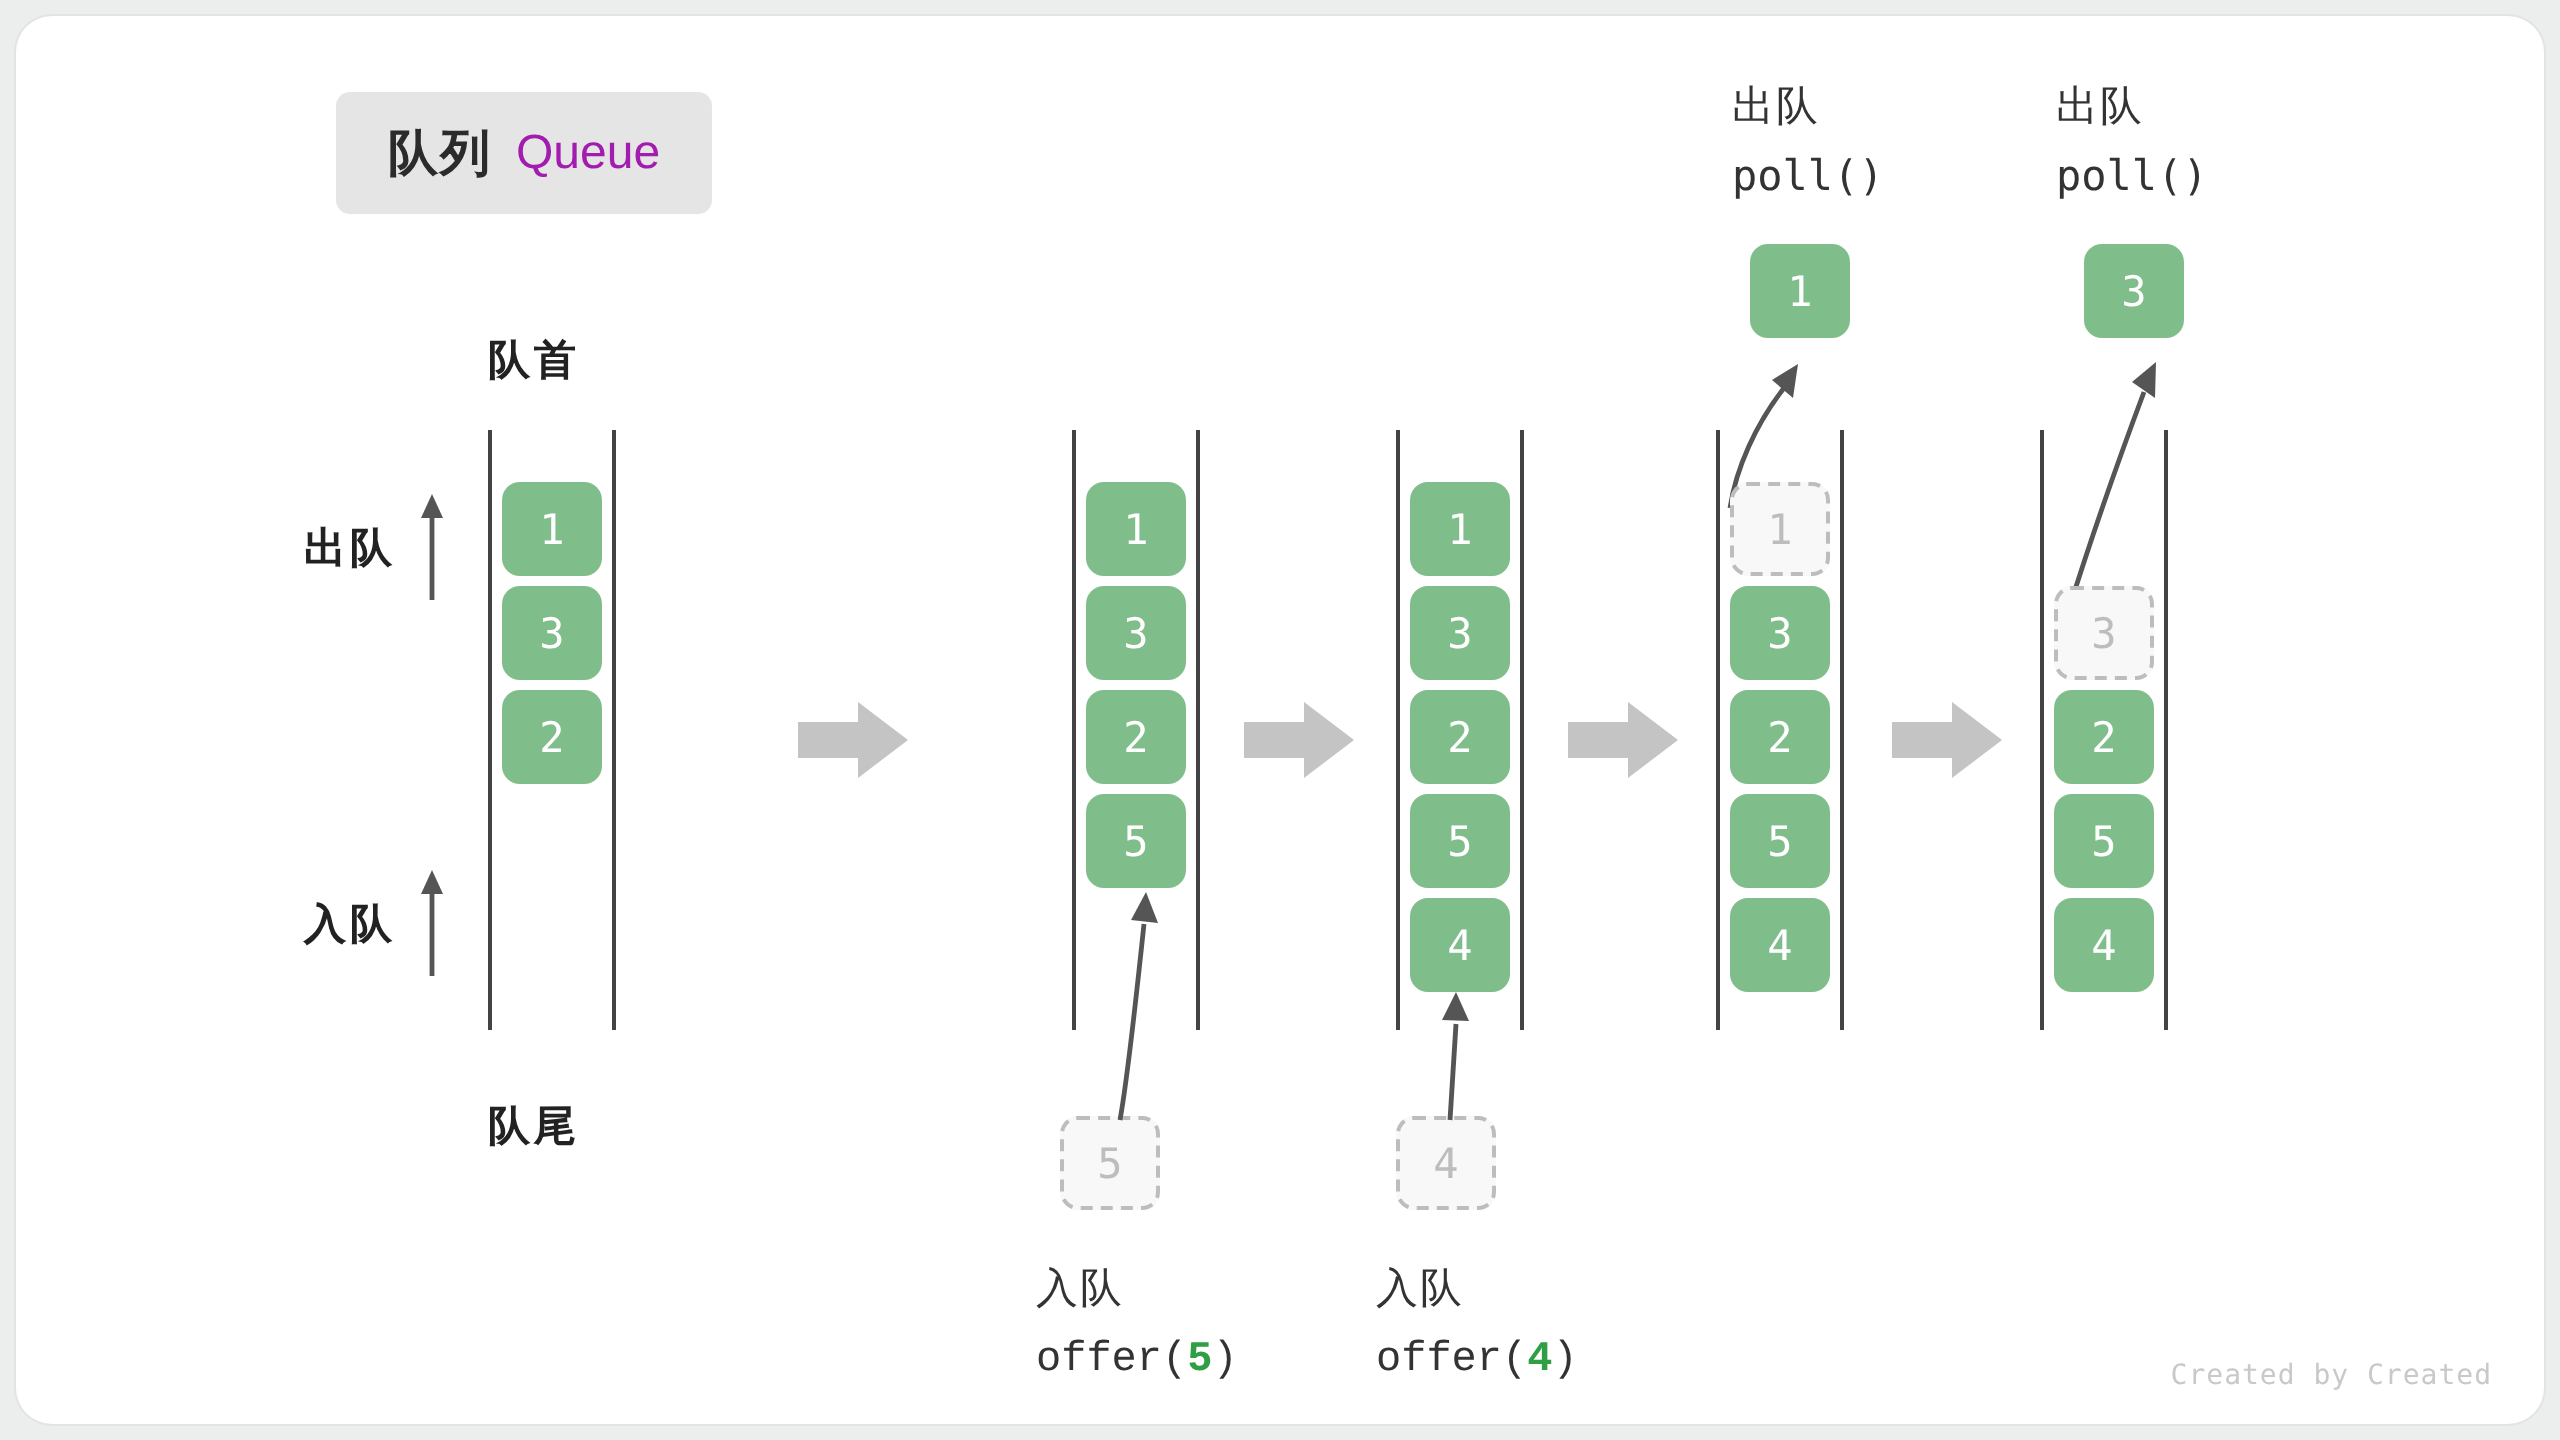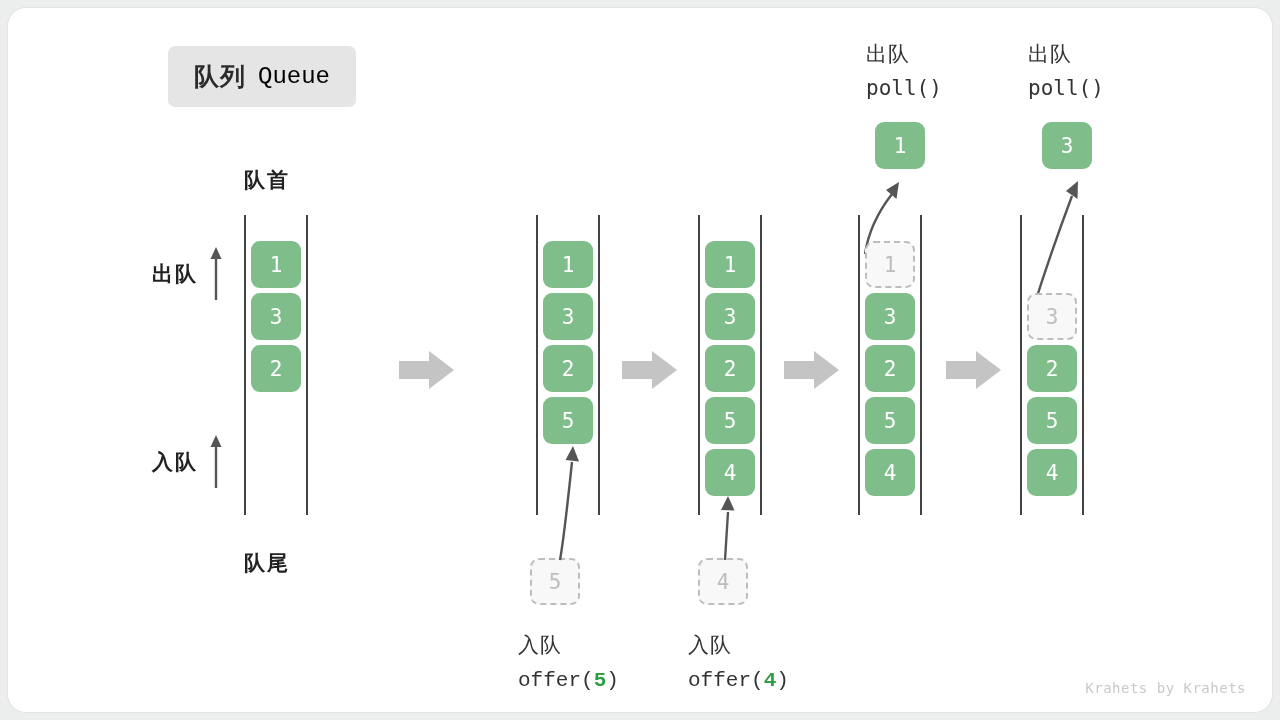--- a/index.html
+++ b/index.html
@@ -37,22 +37,22 @@
     gap: 12px;
   }
   #title-badge .cn {
     font-size: 25px;
     font-weight: bold;
     color: #2b2b2b;
     letter-spacing: 1px;
   }
   #title-badge .en {
     font-size: 24px;
-    color: #000000;
-    font-family: Liberation Mono, monospace;
+    color: #a21caf;
+    font-family: Liberation Sans, sans-serif;
   }
 
   
   .endlabel {
     font-size: 21px;
     font-weight: bold;
     color: #222;
     letter-spacing: 2px;
     white-space: nowrap;
   }
@@ -276,15 +276,15 @@
   </svg>
   <div class="abs" style="left:1012px; top:207px; width:64px; height:300px;">
     <div class="abs rail" style="left:0px; top:0; height:300px;"></div>
     <div class="abs rail" style="left:62px; top:0; height:300px;"></div>
     <div class="cell ghost" style="left:7px; top:78px;">3</div>
     <div class="cell filled" style="left:7px; top:130px;">2</div>
     <div class="cell filled" style="left:7px; top:182px;">5</div>
     <div class="cell filled" style="left:7px; top:234px;">4</div>
   </div>
 
-  <div class="abs" id="watermark">Krahets by Krahets</div>
+  <div class="abs" id="watermark">Created by Created</div>
 
 </div>
 
 </body></html>

